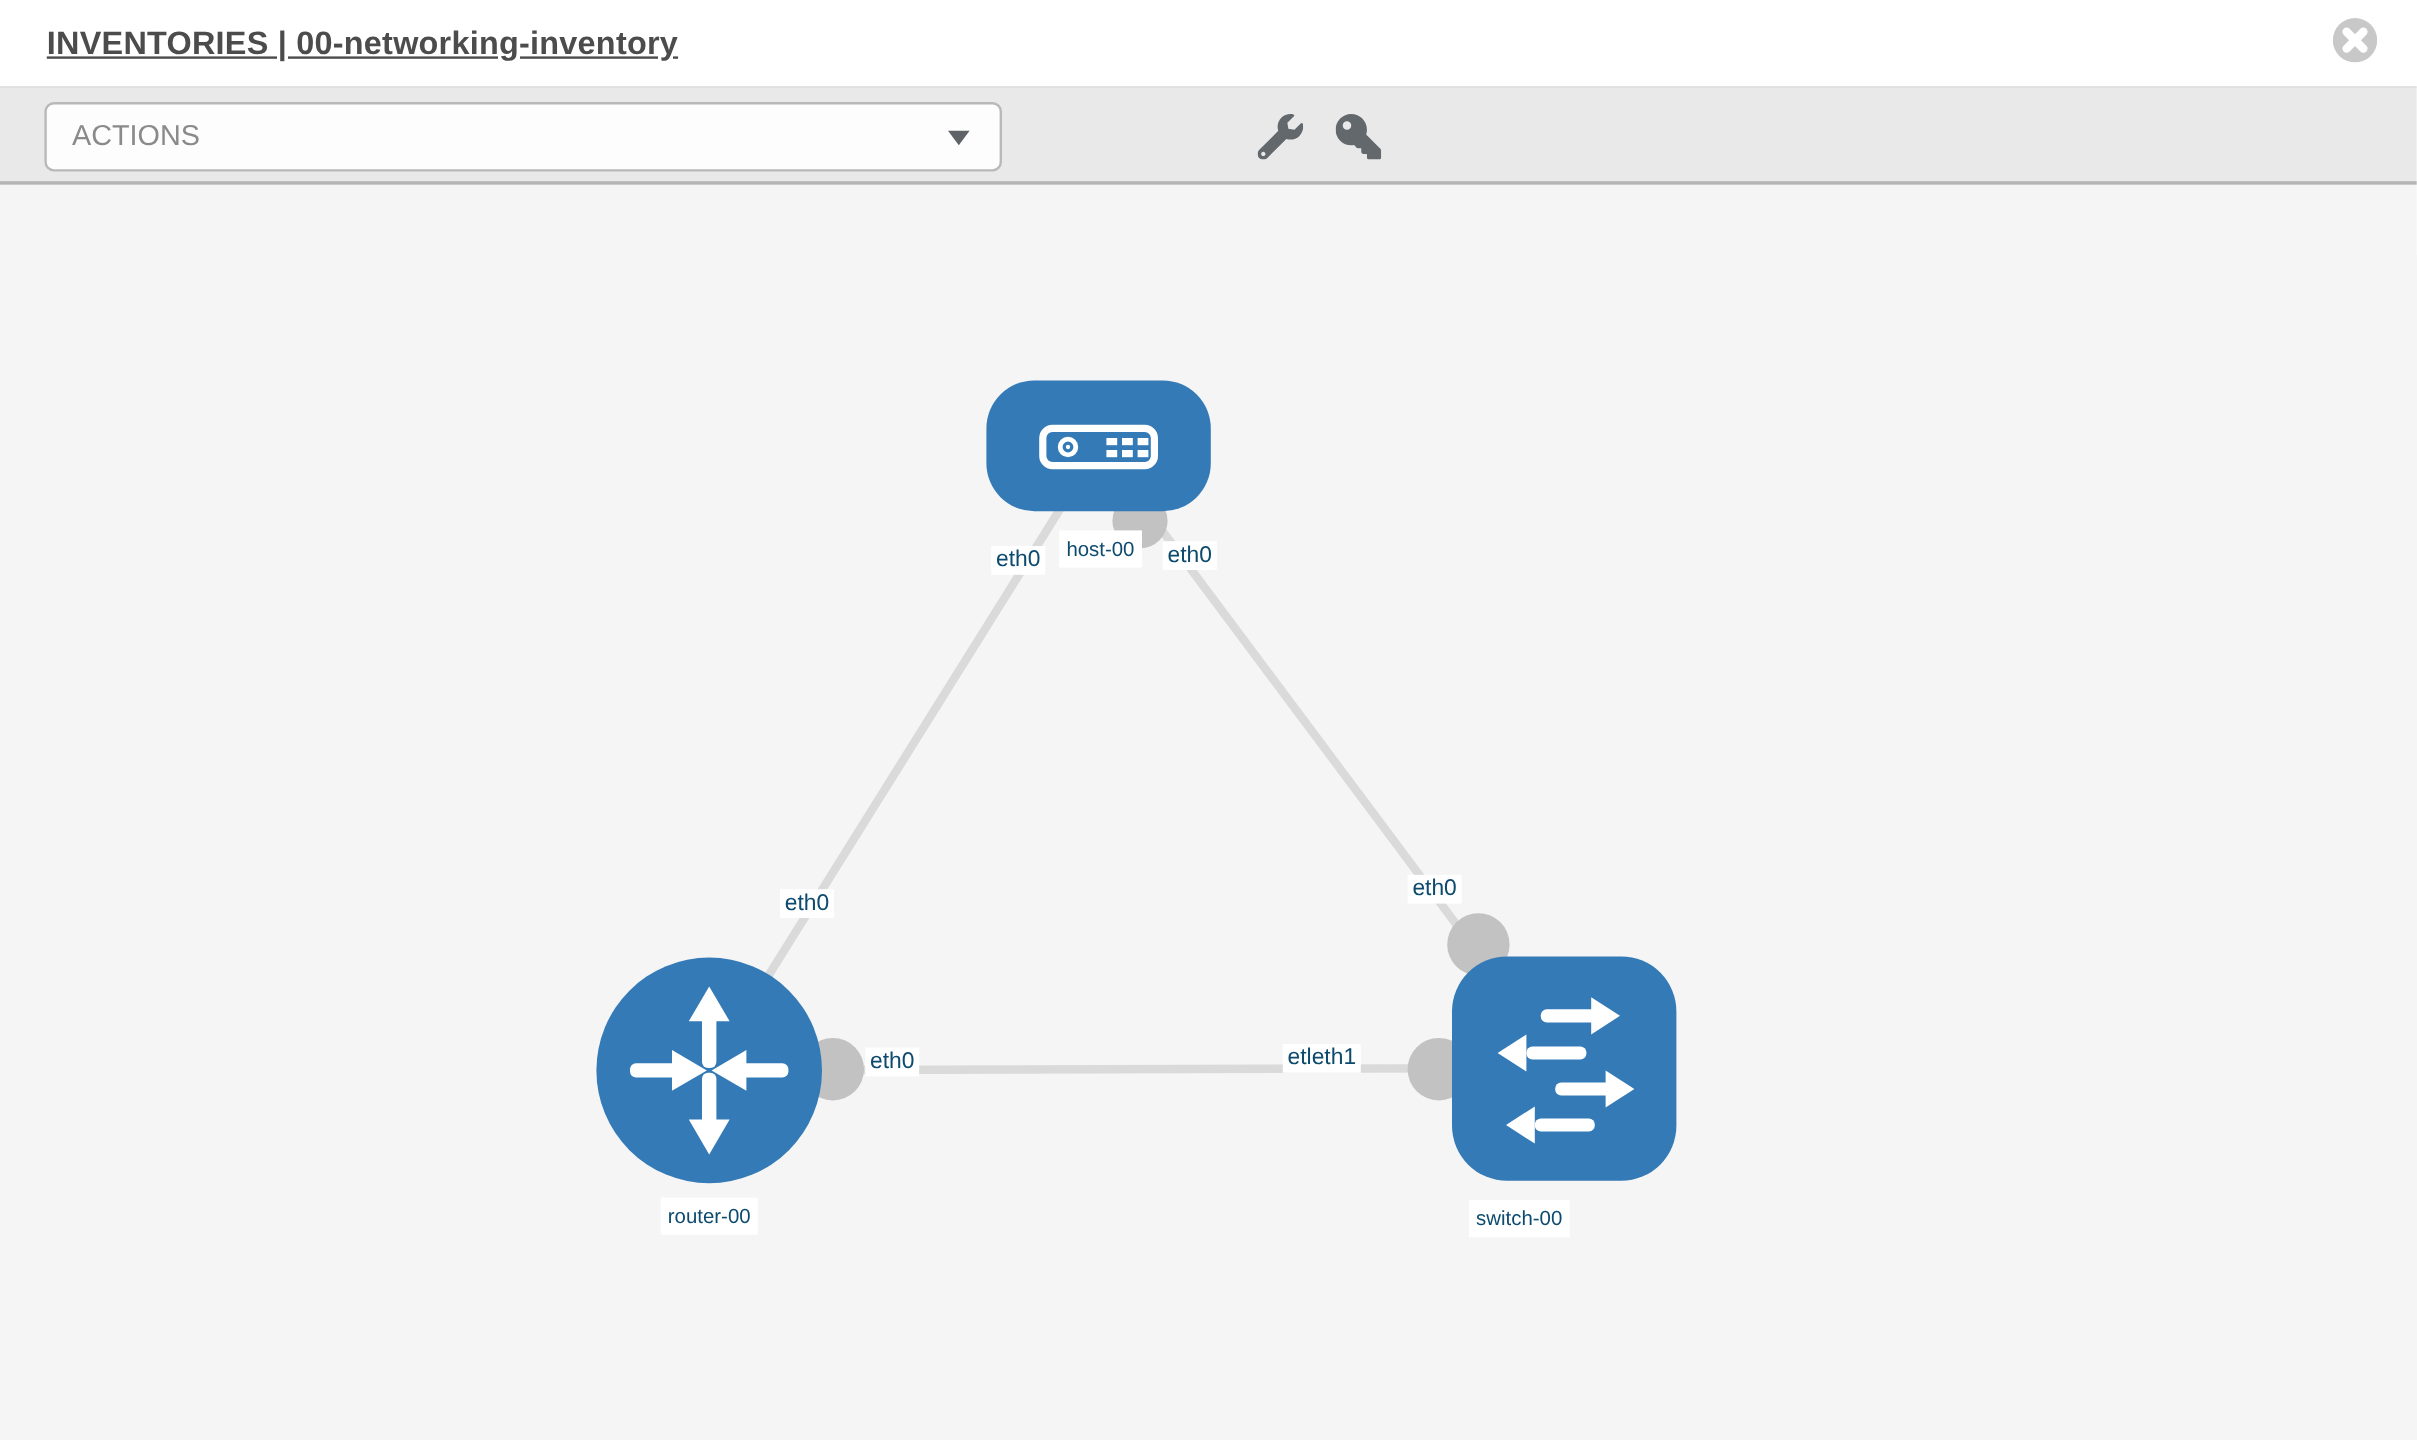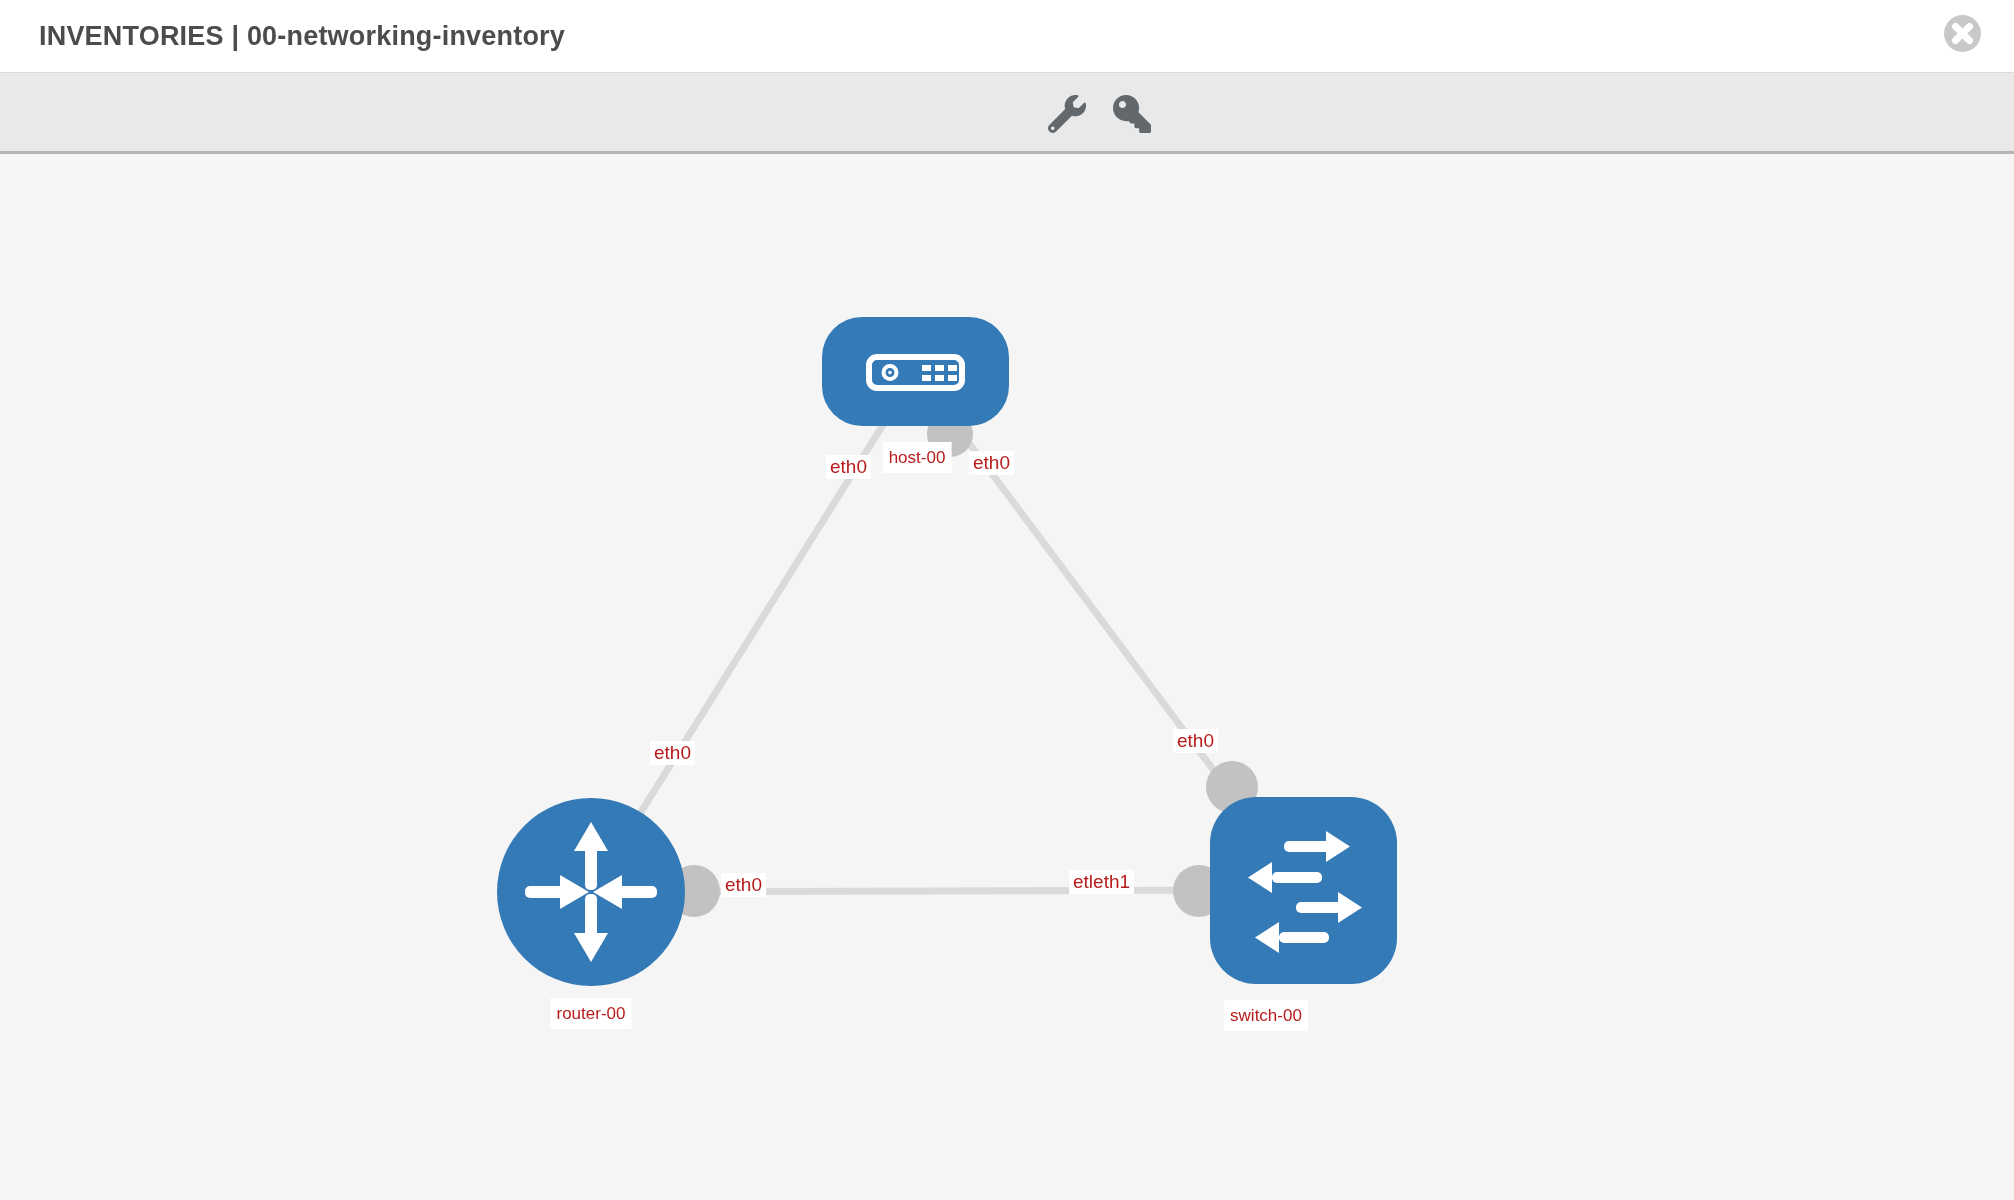--- a/index.html
+++ b/index.html
@@ -3,21 +3,21 @@
 <meta charset="utf-8">
 <style>
   * { margin:0; padding:0; box-sizing:border-box; }
   html,body { width:2014px; height:1200px; overflow:hidden; background:#fff;
               font-family:"Liberation Sans", sans-serif; }
   .app { position:relative; width:2014px; height:1200px; }
 
   
   .header { position:absolute; left:0; top:0; width:2014px; height:72px; background:#fff; }
   .page-title { position:absolute; left:39px; top:0; height:72px; line-height:72px;
-                font-size:27px; font-weight:bold; color:#4c4c4c; letter-spacing:0.2px; }
+                font-size:27px; font-weight:bold; color:#4c4c4c; letter-spacing:0.2px;text-decoration:underline; }
   .close-btn { position:absolute; left:1944px; top:15px; width:37px; height:37px;
                border:none; background:transparent; cursor:pointer; padding:0; }
 
   
   .toolbar { position:absolute; left:0; top:72px; width:2014px; height:82px;
              background:#e9e9e9; border-top:1px solid #d9d9d9; border-bottom:3px solid #b5b5b5; }
   .select-box { position:absolute; top:12px; height:58px; background:#fdfdfd;
                 border:2px solid #b9b9b9; border-radius:8px; display:flex;
                 align-items:center; cursor:pointer; }
   .select-box .lbl { font-size:24px; color:#8a8a8a; padding-left:21px; }
@@ -34,21 +34,21 @@
   .canvas { position:absolute; left:0; top:154px; width:2014px; height:1046px;
             background:#f5f5f5; overflow:hidden; }
   .links-layer { position:absolute; left:0; top:0; }
 
   .node { position:absolute; background:#337ab7; cursor:pointer; }
   .node svg { display:block; }
   .node-host   { left:822px;  top:163px; width:187px; height:109px; border-radius:40px; }
   .node-router { left:497px;  top:644px; width:188px; height:188px; border-radius:50%; }
   .node-switch { left:1210px; top:643px; width:187px; height:187px; border-radius:46px; }
 
-  .chip { position:absolute; background:#fff; color:#b91c1c; white-space:nowrap; }
+  .chip { position:absolute; background:#fff; color:#0c4a6e; white-space:nowrap; }
   .if-label   { font-size:19px; line-height:24px; padding:0 4px; }
   .node-label { font-size:17px; line-height:29px; padding:1px 6px; }
   .centered { transform:translateX(-50%); }
 
   
   .zoom-panel { position:absolute; left:1621px; top:929px; width:394px; height:118px;
                 background:#fff; border:1px solid #b0b0b0; }
   .zoom-level { position:absolute; left:204px; top:9px; transform:translateX(-50%);
                 font-size:20px; color:#1f1f1f; }
   .zoom-minus { position:absolute; left:29px; top:54px; width:27px; height:8px;
@@ -72,20 +72,24 @@
     <div class="page-title">INVENTORIES | 00-networking-inventory</div>
     <button class="close-btn">
       <svg viewBox="0 0 37 37" width="37" height="37">
         <circle cx="18.5" cy="18.5" r="18.5" fill="#c8c8c8"></circle>
         <path d="M11.5 11.5 L25.5 25.5 M25.5 11.5 L11.5 25.5" stroke="#ffffff" stroke-width="7" stroke-linecap="round"></path>
       </svg>
     </button>
   </div>
 
   <div class="toolbar">
+    <div class="select-box actions-box">
+      <span class="lbl">ACTIONS</span>
+      <span class="caret"></span>
+    </div>
 
     <span class="tool-icon wrench">
       <svg viewBox="0 0 512 512" width="38" height="38">
         <path fill="#63686d" d="M507.73 109.1c-2.24-9.03-13.54-12.09-20.12-5.51l-74.36 74.36-67.88-11.31-11.31-67.88 74.36-74.36c6.62-6.62 3.43-17.9-5.66-20.16-47.38-11.74-99.55.91-136.58 37.93-39.64 39.64-50.55 97.1-34.05 147.2L18.74 402.76c-24.99 24.99-24.99 65.51 0 90.5 24.99 24.99 65.51 24.99 90.5 0l213.21-213.21c50.12 16.71 107.47 5.68 147.37-34.22 37.07-37.07 49.7-89.32 37.91-136.73zM64 472c-13.25 0-24-10.75-24-24 0-13.26 10.75-24 24-24s24 10.74 24 24c0 13.25-10.75 24-24 24z"></path>
       </svg>
     </span>
 
     <span class="tool-icon key">
       <svg viewBox="0 0 512 512" width="38" height="38">
         <g transform="scale(-1,1) translate(-512,0)">

